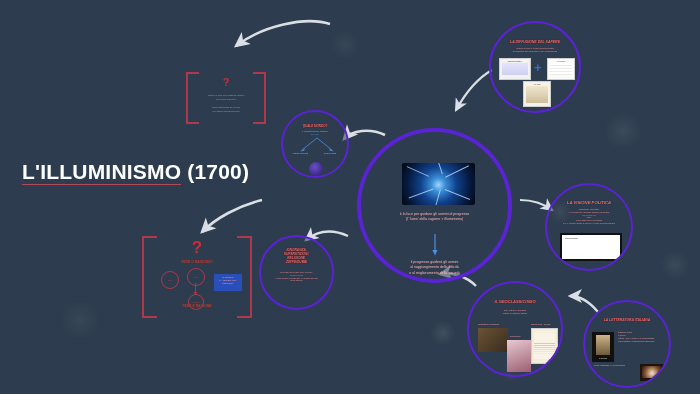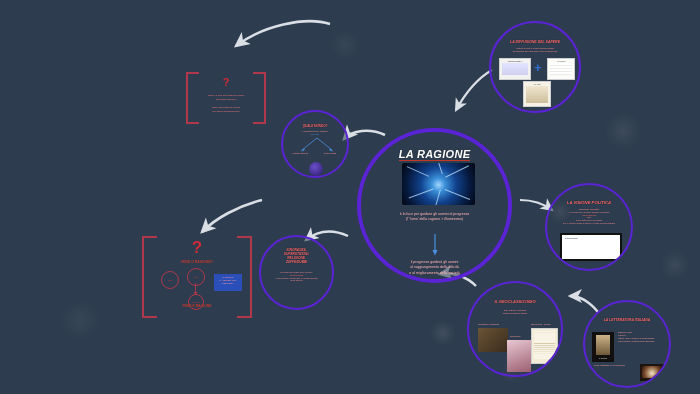--- a/index.html
+++ b/index.html
@@ -133,23 +133,25 @@
       <path d="M385,135 C370,128 352,130 344,139"></path>
       <path d="M492,70 C478,78 466,92 456,110" stroke-width="2.2"></path>
       <path d="M262,200 C238,206 216,218 202,232"></path>
       <path d="M348,236 C330,228 316,232 306,240" stroke-width="2.4"></path>
       <path d="M520,200 C534,200 544,204 552,210" stroke-width="2.2"></path>
       <path d="M476,286 C466,276 452,272 440,274" stroke-width="2.4"></path>
       <path d="M598,312 C588,300 578,296 570,296" stroke-width="2.4"></path>
     </g>
   </svg>
 
+  <div id="main-title">
+    <span class="ul">L'ILLUMINISMO</span><span> (1700)</span>
+  </div>
 
   <div class="node" id="node-ragione">
-    <div class="ntitle" id="ragione-title"><u>LA RAGIONE</u></div>
     <div id="brain">
       <div class="sp" style="left:4px;top:8px;width:24px;transform:rotate(24deg)"></div>
       <div class="sp" style="left:6px;top:30px;width:26px;transform:rotate(-20deg)"></div>
       <div class="sp" style="left:42px;top:8px;width:26px;transform:rotate(-26deg)"></div>
       <div class="sp" style="left:42px;top:31px;width:27px;transform:rotate(22deg)"></div>
       <div class="sp" style="left:30px;top:3px;width:16px;transform:rotate(72deg)"></div>
       <div class="sp" style="left:28px;top:34px;width:16px;transform:rotate(-74deg)"></div>
     </div>
     <div class="nsub" id="ragione-line1">
       <span>è la luce per guidare gli uomini al progresso</span><br>

